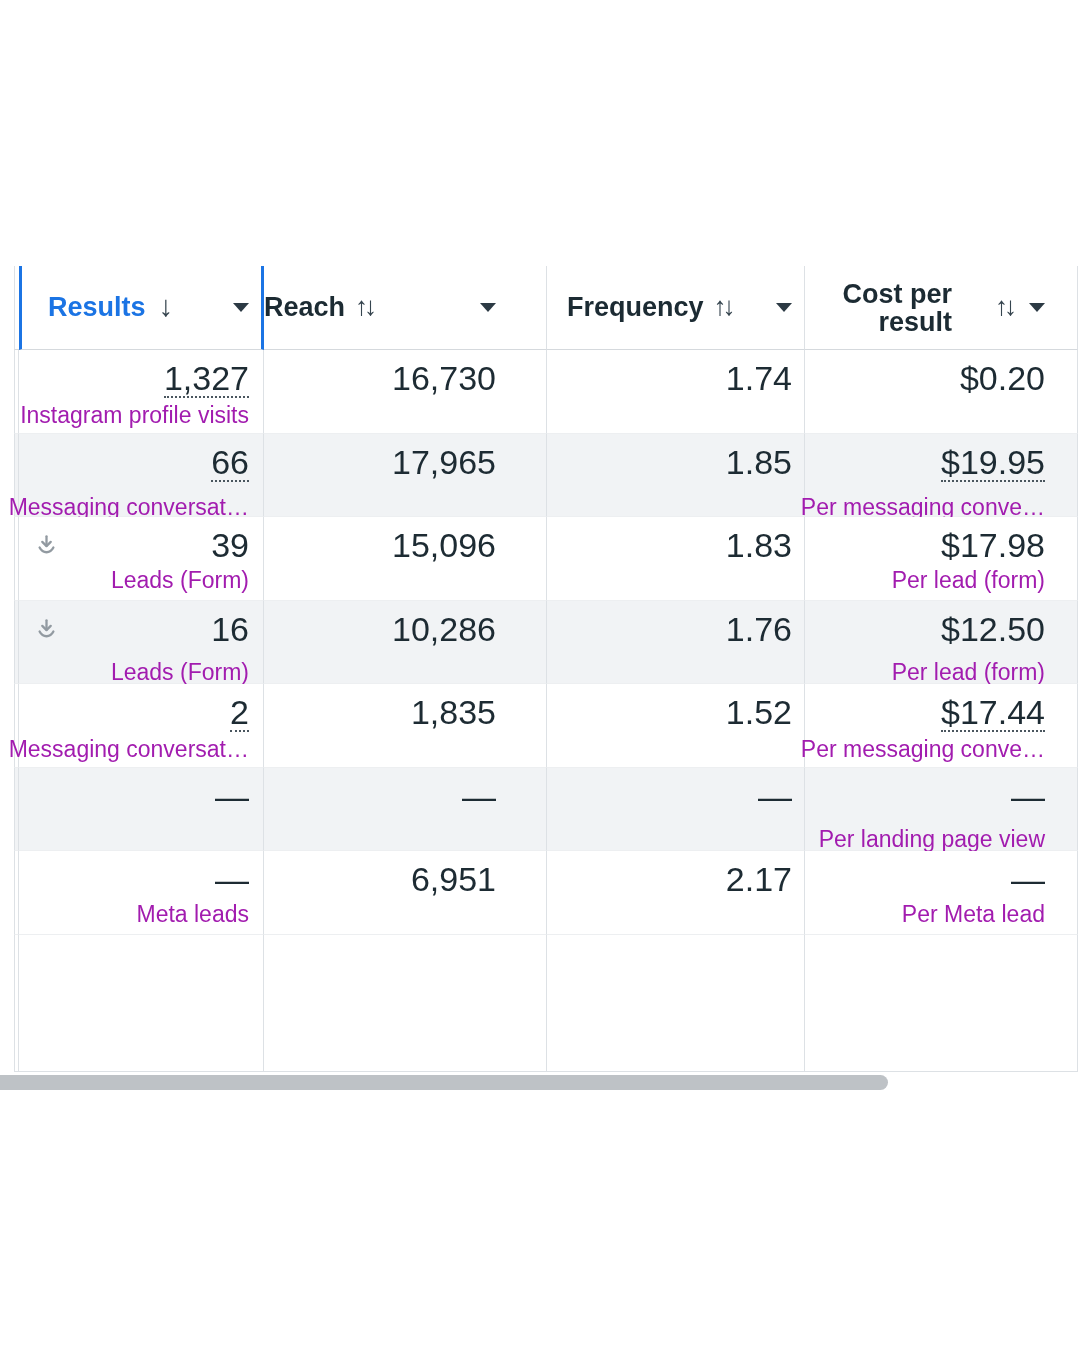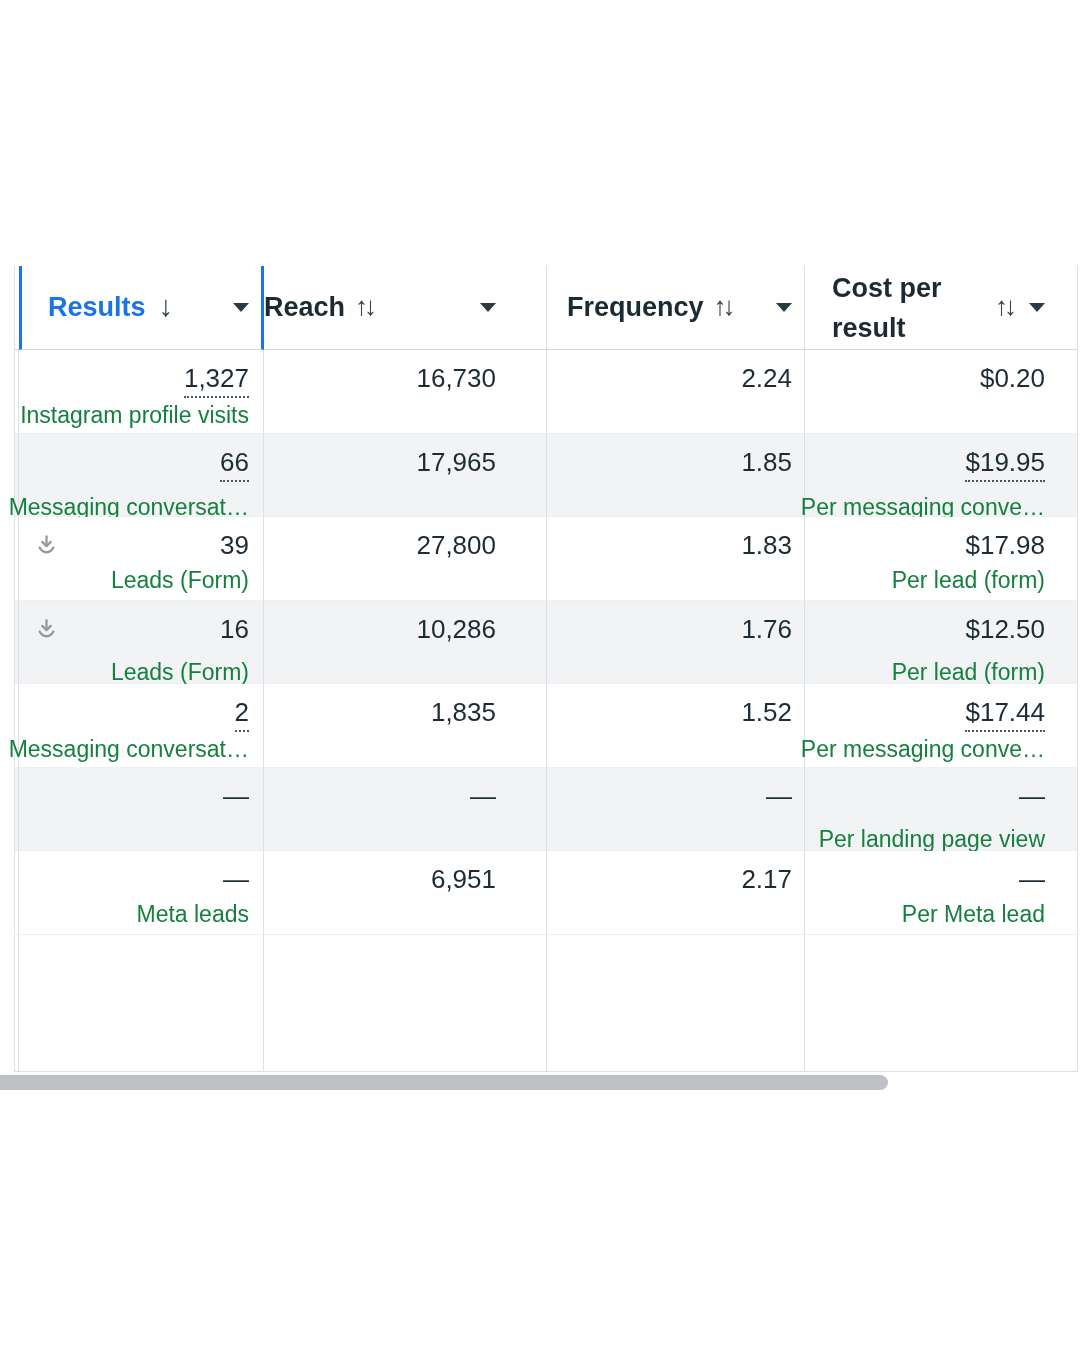--- a/index.html
+++ b/index.html
@@ -46,24 +46,24 @@
     border-bottom:1px solid #d5d9dd; }
   .sort-arrow { font-weight:400; font-size:29px; color:#36454f; margin-left:13px; margin-top:-2px; }
   .sort-pair { font-weight:400; font-size:26px; color:#36454f; letter-spacing:-4px; margin-left:10px; padding-right:4px; margin-top:-2px; }
   .caret {
     width:0; height:0; margin-left:auto;
     border-left:8px solid transparent; border-right:8px solid transparent;
     border-top:9px solid #2c3a44;
   }
   .caret.tight { margin-left:12px; }
   .hgroup-right { margin-left:auto; display:flex; align-items:center; }
-  .hlabel-wrap { width:120px; line-height:40px; }
-  .val { font-size:26px; color:#1d2b33; line-height:36px; white-space:nowrap; }
+  .hlabel-wrap { width:120px; line-height:28px;text-align:right; }
+  .val { font-size:34px; color:#1d2b33; line-height:36px; white-space:nowrap; }
   .val.dotted { border-bottom:2px dotted #4a565e; padding-bottom:1px; line-height:33px; margin-top:2px; }
-  .sub { font-size:23px; color:#15803d; line-height:32px; margin-top:1px; white-space:nowrap; }
+  .sub { font-size:23px; color:#a21caf; line-height:32px; margin-top:1px; white-space:nowrap; }
   .dl-icon { position:absolute; left:16px; top:16px; }
   .empty-cell { border-bottom:1px solid #dde1e5; }
   .scroll-thumb {
     position:absolute; left:-20px; top:1075px; width:908px; height:15px;
     background:#bec2c6; border-radius:8px;
   }
 </style>
 </head>
 <body>
 
@@ -99,21 +99,21 @@
     <div class="row">
       <div class="sliver"></div>
       <div class="cell c1">
         <span class="val dotted">1,327</span>
         <span class="sub">Instagram profile visits</span>
       </div>
       <div class="cell c2">
         <span class="val">16,730</span>
       </div>
       <div class="cell c3">
-        <span class="val">2.24</span>
+        <span class="val">1.74</span>
       </div>
       <div class="cell c4">
         <span class="val">$0.20</span>
       </div>
     </div>
 
     <div class="row">
       <div class="sliver stripe"></div>
       <div class="cell stripe c1">
         <span class="val dotted">66</span>
@@ -138,21 +138,21 @@
           <svg width="23" height="23" viewBox="0 0 24 24" fill="none" stroke="#929aa1" stroke-width="2.4" stroke-linecap="round" stroke-linejoin="round">
             <path d="M12 3.5v9.8"></path>
               <path d="M7.6 9.3L12 13.7l4.4-4.4"></path>
               <path d="M4.8 15.2c1.6 3.1 4.1 4.9 7.2 4.9s5.6-1.8 7.2-4.9"></path>
           </svg>
         </span>
         <span class="val">39</span>
         <span class="sub">Leads (Form)</span>
       </div>
       <div class="cell c2">
-        <span class="val">27,800</span>
+        <span class="val">15,096</span>
       </div>
       <div class="cell c3">
         <span class="val">1.83</span>
       </div>
       <div class="cell c4">
         <span class="val">$17.98</span>
         <span class="sub">Per lead (form)</span>
       </div>
     </div>
 

